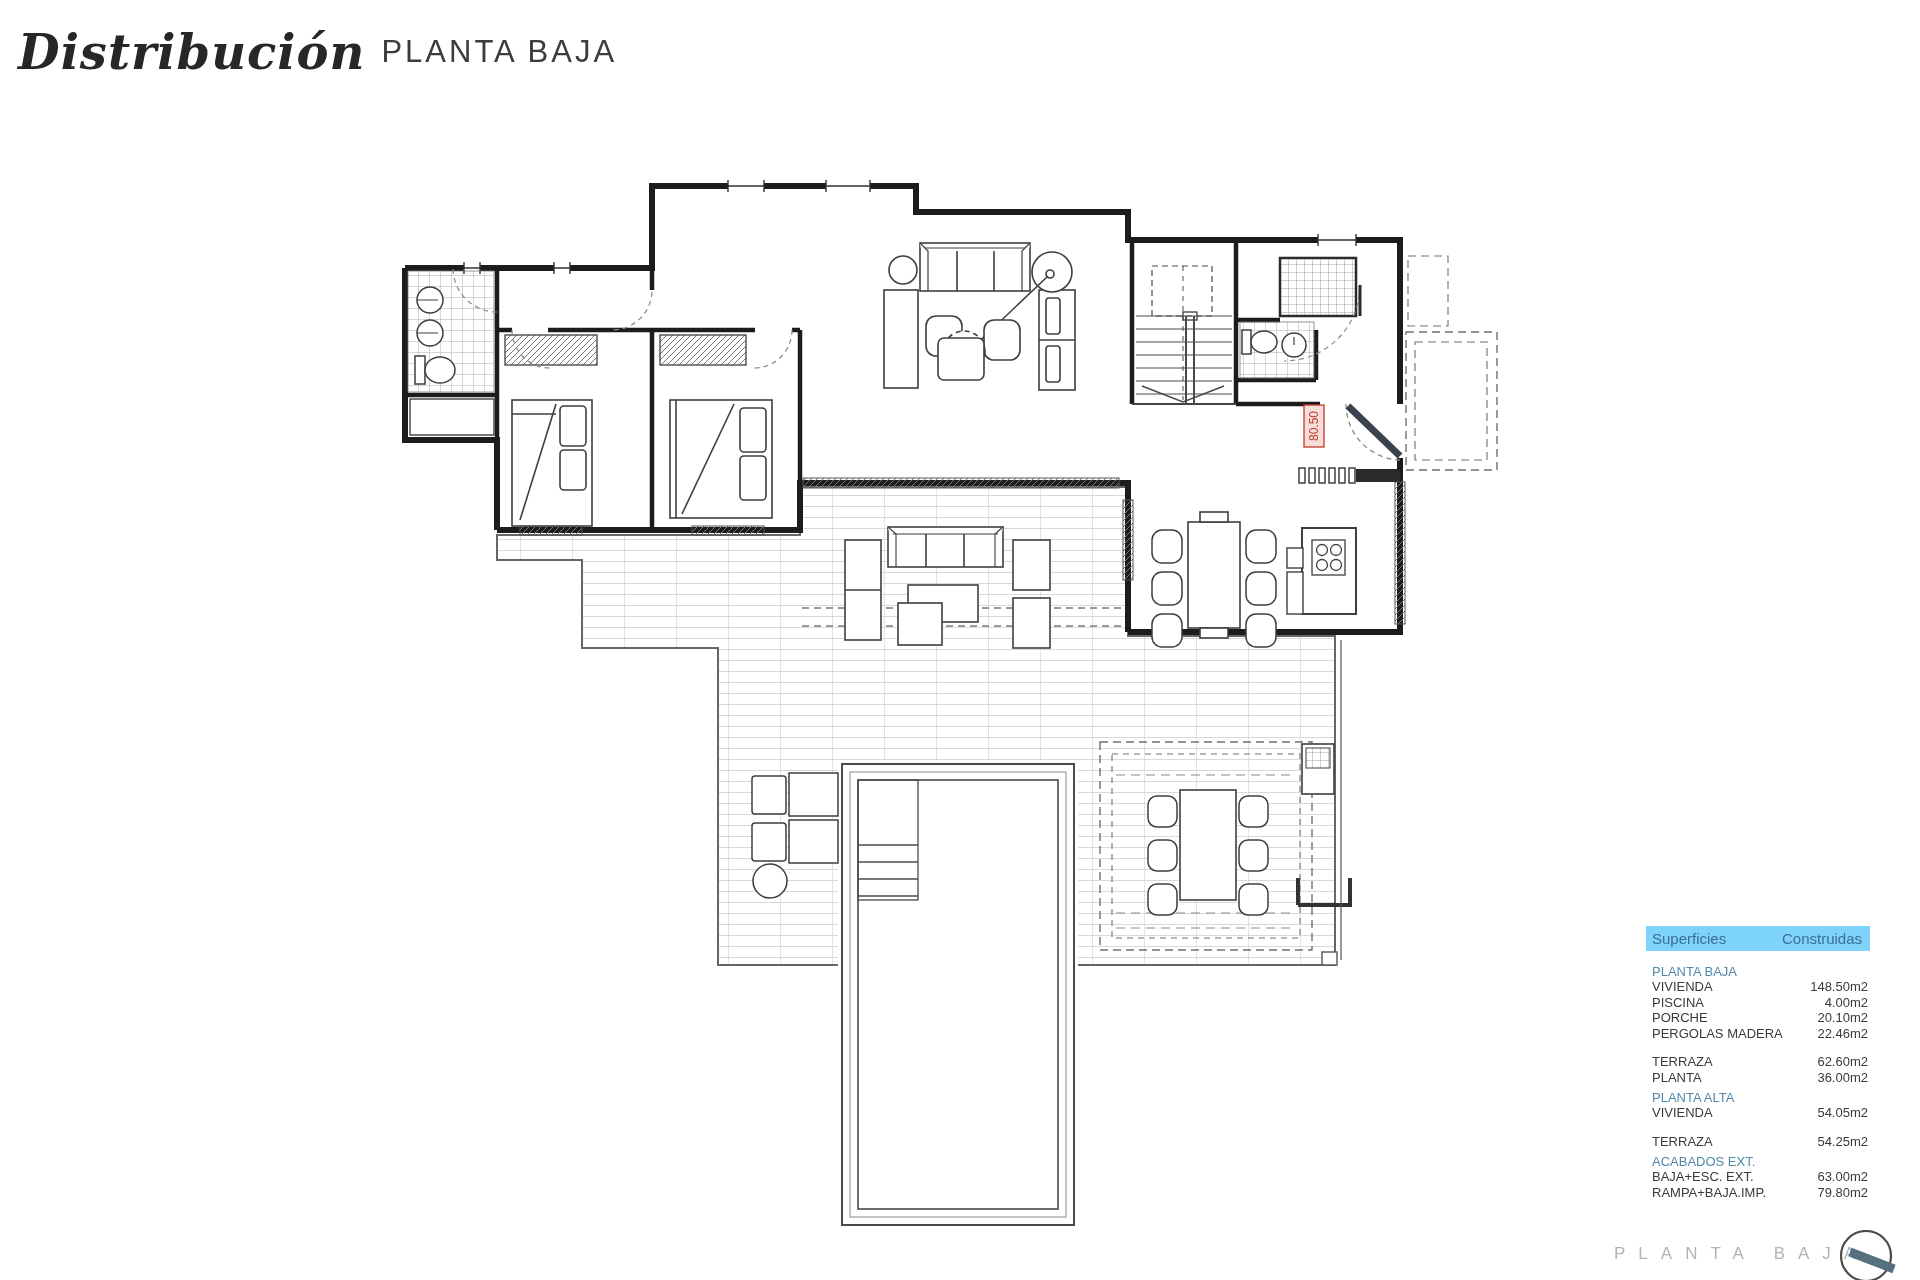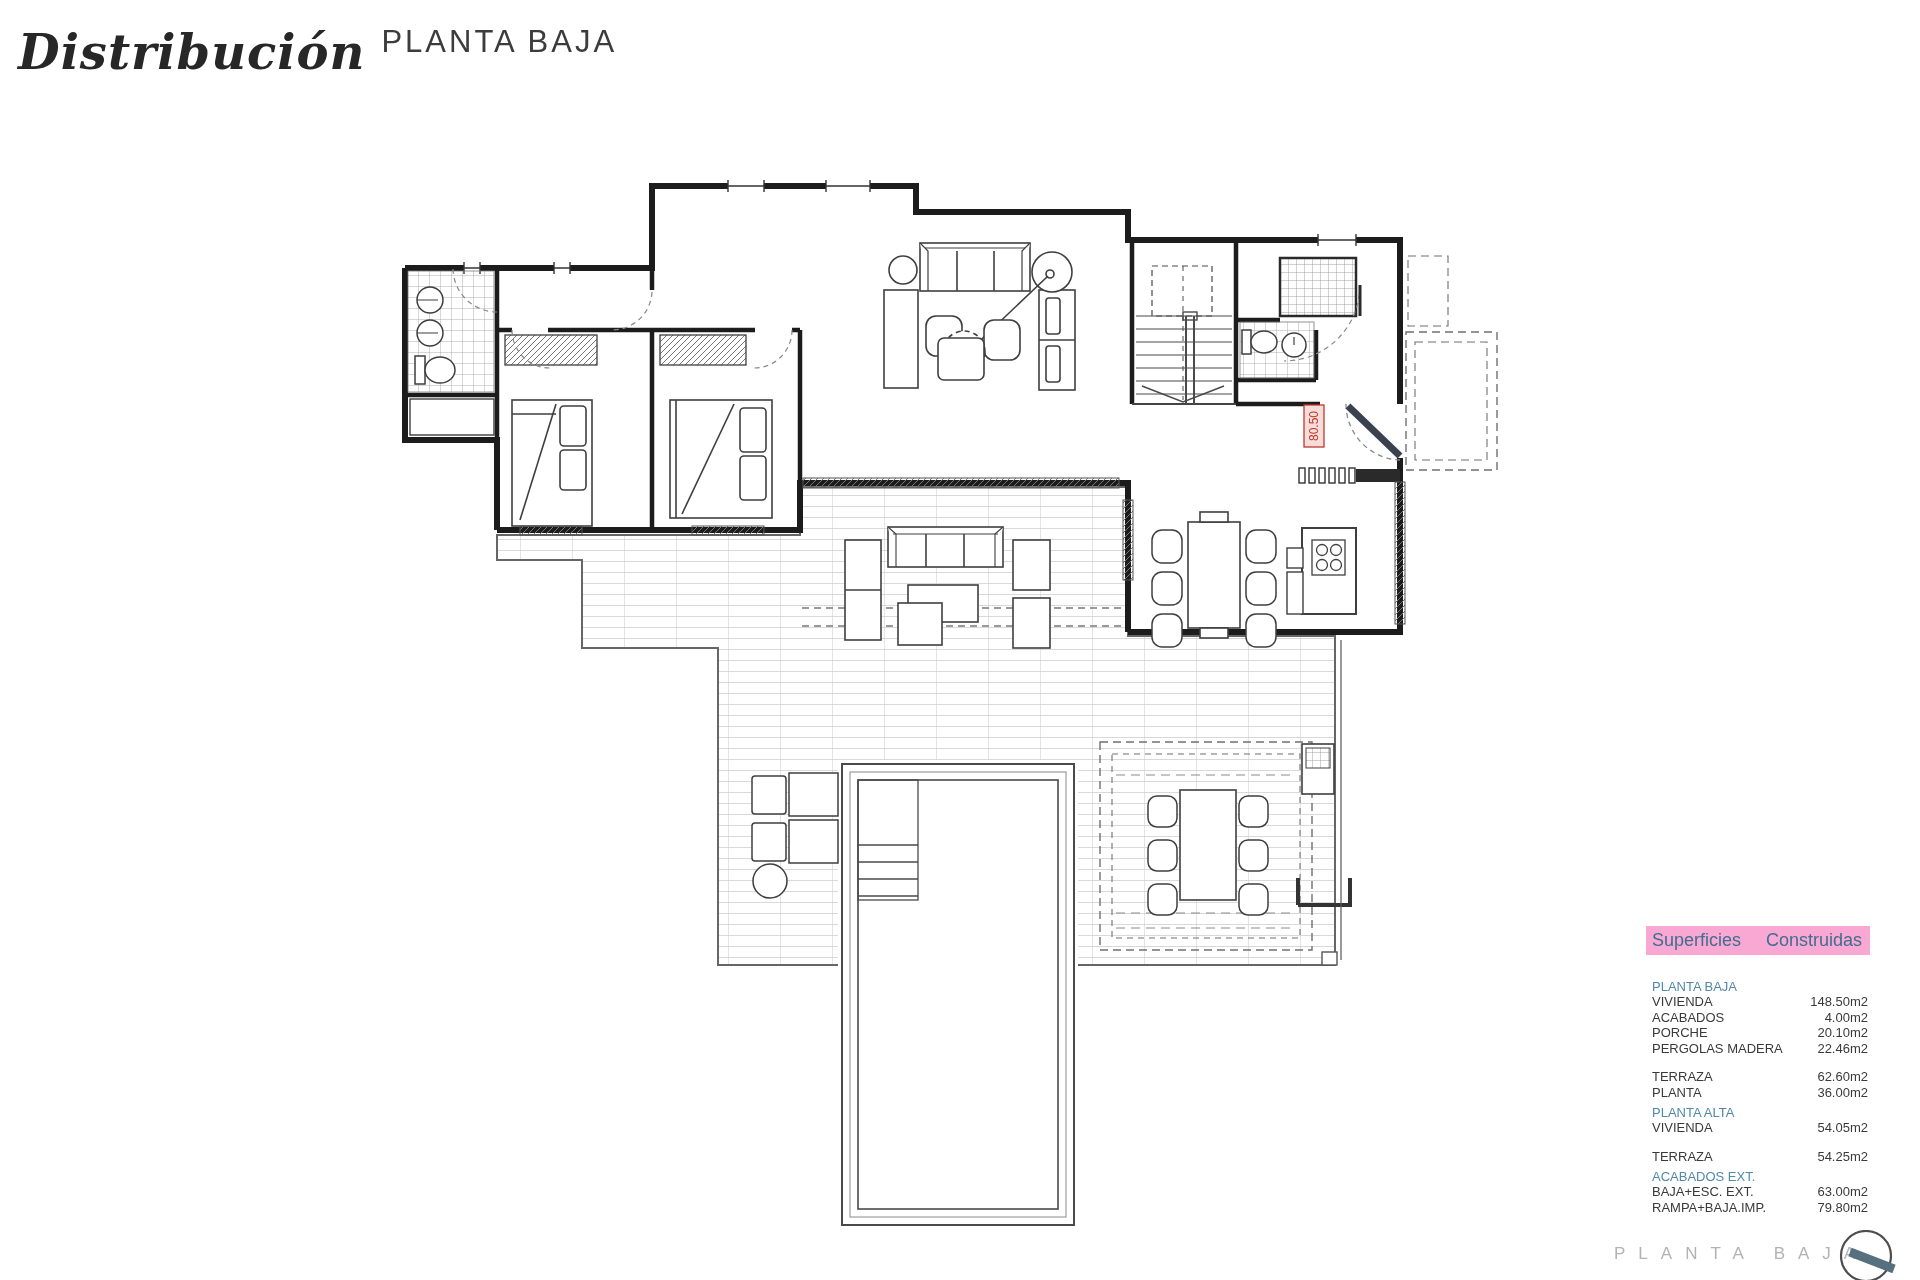--- a/index.html
+++ b/index.html
@@ -1,29 +1,29 @@
 <!DOCTYPE html>
 <html><head>
 <meta charset="utf-8">
 <style>
   html,body{margin:0;padding:0;background:#fff;}
   body{width:1920px;height:1280px;position:relative;overflow:hidden;
        font-family:"Liberation Sans",sans-serif;color:#333;}
   
-  .hdr{position:absolute;left:18px;top:24px;display:flex;align-items:flex-start;}
+  .hdr{position:absolute;left:18px;top:24px;display:flex;align-items:center;}
   .hdr .title{font-family:"DejaVu Serif",serif;font-style:italic;font-weight:600;
               font-size:48px;color:#272727;letter-spacing:1px;}
   .hdr .subtitle{font-family:"Liberation Sans",sans-serif;font-size:31px;color:#3c3c3c;
                  letter-spacing:3px;margin-left:16px;font-weight:400;}
   
   .plan{position:absolute;left:0;top:0;width:1920px;height:1280px;}
   
   .tbl{position:absolute;left:1646px;top:926px;width:224px;font-size:13px;color:#3a3a3a;}
-  .tbl .thead{background:#f9a8d4;color:#3e6e90;display:flex;justify-content:space-between;
-              padding:4px 8px 4px 6px;font-size:18px;margin-bottom:19px;}
+  .tbl .thead{background:#7dd3fc;color:#3e6e90;display:flex;justify-content:space-between;
+              padding:4px 8px 4px 6px;font-size:15px;margin-bottom:8px;}
   .trow{display:flex;justify-content:space-between;line-height:15.5px;padding:0 2px 0 6px;}
   .trow.section{color:#5189a9;padding-top:6px;line-height:14px;}
   .trow.gap{height:13px;}
   .trow .v{text-align:left;}
   
   .footer{position:absolute;left:1600px;top:1230px;width:320px;height:50px;}
   .footer .flabel{position:absolute;left:14px;top:14px;font-size:17px;letter-spacing:13px;
                   color:#b3b3b3;white-space:nowrap;}
   .footer svg{position:absolute;right:24px;top:0;}
 </style>
@@ -339,21 +339,21 @@
   </div>
   <div class="trow section">
       <span>PLANTA BAJA</span>
       <span class="v"></span>
     </div>
   <div class="trow">
       <span>VIVIENDA</span>
       <span class="v">148.50m2</span>
     </div>
   <div class="trow">
-      <span>ACABADOS</span>
+      <span>PISCINA</span>
       <span class="v">4.00m2</span>
     </div>
   <div class="trow">
       <span>PORCHE</span>
       <span class="v">20.10m2</span>
     </div>
   <div class="trow">
       <span>PERGOLAS MADERA</span>
       <span class="v">22.46m2</span>
     </div>

